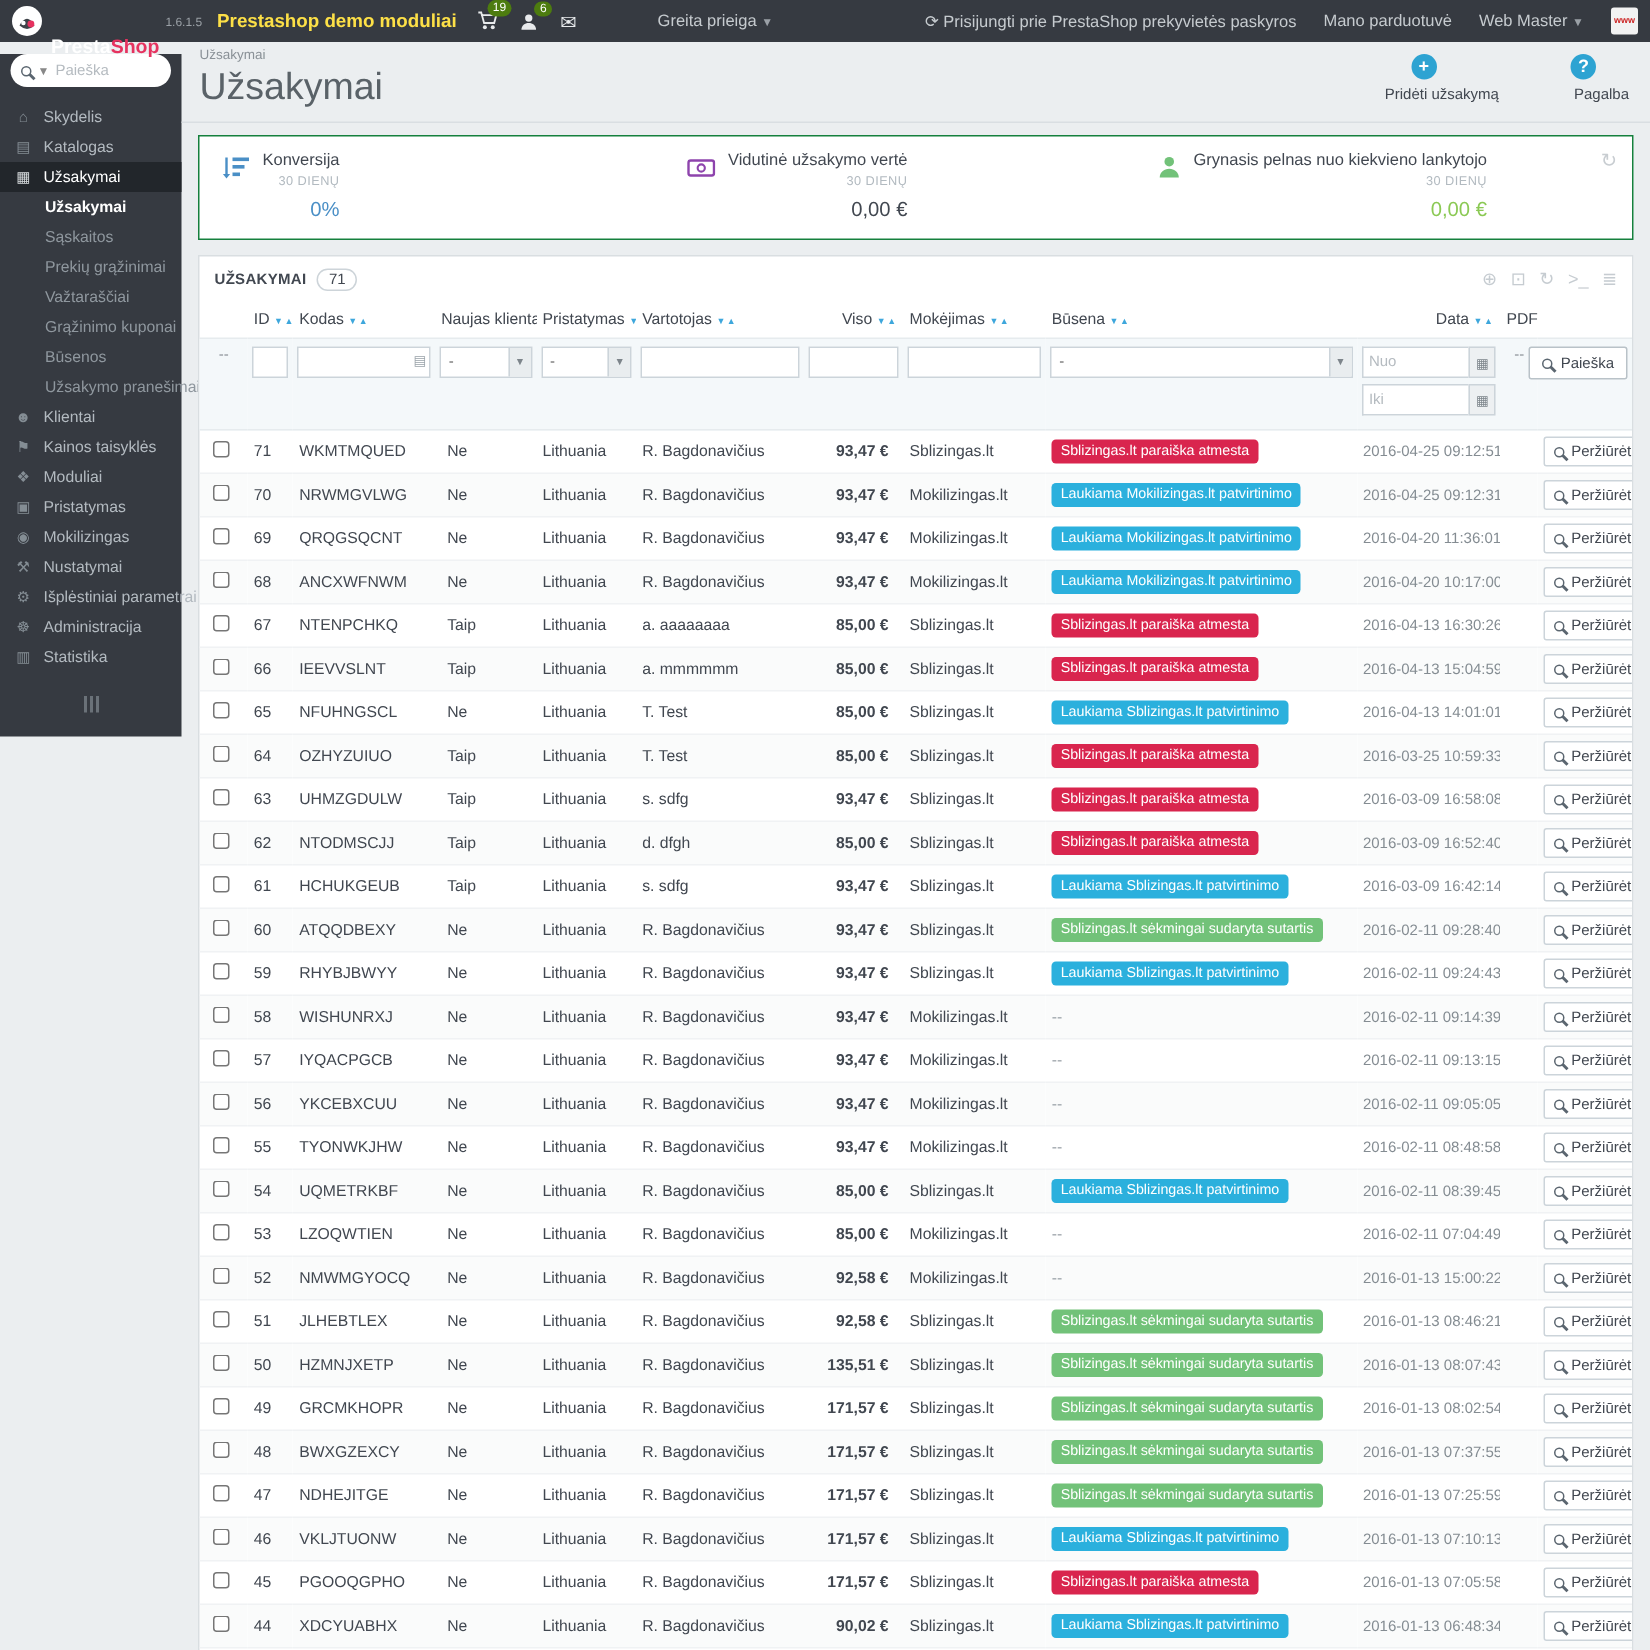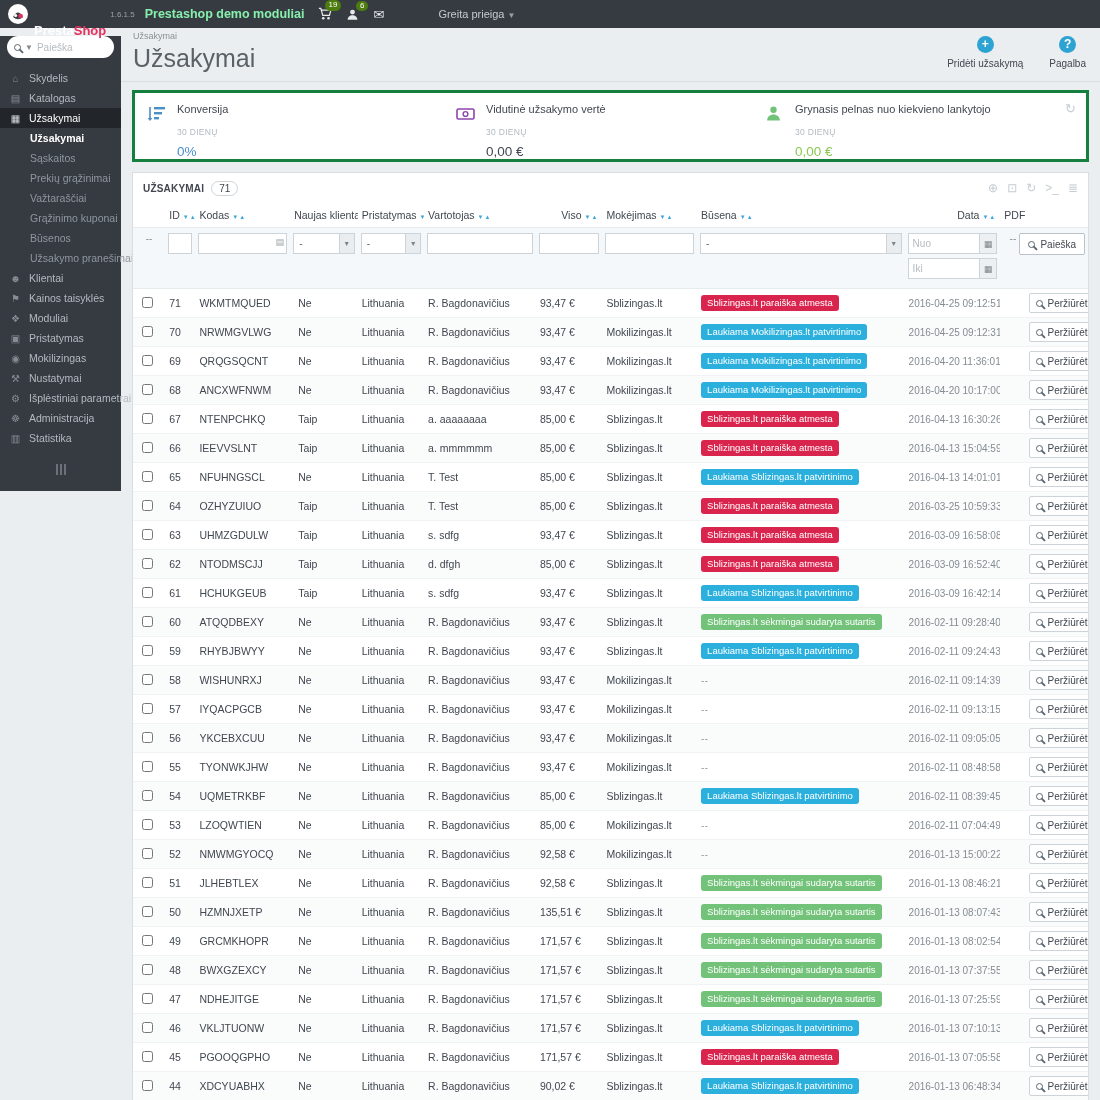--- a/index.html
+++ b/index.html
@@ -5,21 +5,21 @@
   * { margin:0; padding:0; box-sizing:border-box; }
   html,body { width:1100px; height:1100px; overflow:hidden; background:#ebeef0;
     font-family:"Liberation Sans", sans-serif; }
   
   .topbar { height:28px; background:#363a41; display:flex; align-items:center;
     padding:0 8px; color:#cfd3d7; font-size:11px; position:relative; z-index:5; }
   .logo { width:20px; height:20px; margin-right:6px; flex:0 0 auto; }
   .brand { font-size:13px; font-weight:bold; color:#fff;margin-top:32px; }
   .brand .shop { color:#e6325f; }
   .brand-ver { font-size:8px; color:#9aa0a6; margin:0 10px 0 4px; }
-  .shop-title { color:#86efac; font-weight:bold; font-size:12.5px; margin-right:14px; white-space:nowrap; }
+  .shop-title { color:#fde047; font-weight:bold; font-size:12.5px; margin-right:14px; white-space:nowrap; }
   .tb-ico { position:relative; margin-right:14px; color:#e8eaec; display:inline-flex; }
   .tb-badge { position:absolute; top:-7px; right:-9px; background:#4d7c0f; color:#fff;
     font-size:8px; border-radius:7px; padding:1px 4px; line-height:1.1; }
   .quick { margin-left:40px; color:#c6cbcf; }
   .tb-right { margin-left:auto; display:flex; align-items:center; gap:18px; white-space:nowrap; }
   .tb-right .lnk { color:#c6cbcf; }
   .caret { font-size:8px; color:#9aa0a6; }
   .avatar { width:18px; height:18px; background:#f2f2f2; border-radius:2px; color:#cc2222;
     font-size:6px; font-weight:bold; display:flex; align-items:center; justify-content:center; overflow:hidden; }
   
@@ -45,30 +45,30 @@
   .submenu-item.active { color:#fff; font-weight:bold; }
   .collapse-handle { margin:16px auto 0; display:flex; gap:2px; justify-content:center; width:20px; cursor:pointer; }
   .collapse-handle i { width:2px; height:11px; background:#6a7178; }
   
   .main { flex:1; min-width:0; }
   .header-strip { position:relative; padding:3px 12px 8px; border-bottom:1px solid #d9dee2; }
   .breadcrumb { font-size:9px; color:#8a9197; }
   .page-title { font-size:25px; color:#5a6268; margin-top:3px; }
   .header-actions { position:absolute; right:14px; top:8px; display:flex; gap:26px; }
   .h-action { display:flex; flex-direction:column; align-items:center; gap:5px; cursor:pointer; }
-  .h-action .lbl { font-size:10px; color:#414750; white-space:nowrap; }
+  .h-action .lbl { font-size:10px; color:#414750; white-space:nowrap;margin-left:24px; }
   .circle-ico { width:17px; height:17px; border-radius:50%; background:#2da3d2; color:#fff;
     font-size:12px; font-weight:bold; line-height:16px; text-align:center; }
   .content { padding:8px 11px 0; }
   
-  .kpi-panel { background:#fff; border:3px solid #15803d; display:flex; padding:10px 12px 0; position:relative; }
+  .kpi-panel { background:#fff; border:1px solid #15803d; display:flex; padding:10px 12px 12px; position:relative;text-align:right; }
   .kpi { flex:1; display:flex; gap:8px; }
   .kpi-ico { width:22px; padding-top:2px; flex:0 0 auto; }
   .kpi-label { font-size:11px; color:#414750; }
-  .kpi-sub { font-size:8.5px; color:#b2bac0; letter-spacing:.3px; margin-top:12px; }
+  .kpi-sub { font-size:8.5px; color:#b2bac0; letter-spacing:.3px; margin-top:2px; }
   .kpi-value { font-size:13.5px; margin-top:7px; }
   .kpi-refresh { position:absolute; right:10px; top:8px; color:#c8cdd1; font-size:13px; cursor:pointer; }
   
   .table-panel { background:#fff; border:1px solid #d9dee1; margin-top:10px; }
   .panel-head { height:30px; display:flex; align-items:center; padding:0 10px; }
   .panel-title { font-size:10px; font-weight:bold; color:#414750; letter-spacing:.2px; }
   .count-badge { margin-left:7px; border:1px solid #cdd4d9; border-radius:9px;
     padding:1px 7px; font-size:10px; color:#414750; background:#fff; }
   .panel-icons { margin-left:auto; display:flex; gap:9px; color:#c6ccd1; font-size:12px; }
   .panel-icons span { cursor:pointer; }
@@ -93,21 +93,21 @@
   .dgroup input { border-right:none !important; }
   .cal-btn { width:18px; height:21px; border:1px solid #ccd4da; background:#edf0f2;
     color:#7d858b; font-size:9px; display:flex; align-items:center; justify-content:center;
     flex:0 0 auto; cursor:pointer; }
   .search-btn { height:22px; border:1px solid #b9c2c8; background:#fff; border-radius:2px;
     font-size:10px; color:#414750; display:inline-flex; align-items:center; gap:5px;
     padding:0 8px; cursor:pointer; font-family:"Liberation Sans", sans-serif; float:right; }
   tbody td { font-size:10.5px; color:#414750; padding:4px 4px; height:22px;
     border-bottom:1px solid #f0f2f4; white-space:nowrap; overflow:hidden; }
   tbody tr.even { background:#fafbfb; }
-  td.t-total { text-align:left; padding-right:10px; }
+  td.t-total { text-align:right; padding-right:10px;font-weight:bold; }
   td.t-date { text-align:right; color:#848c92; font-size:10px; }
   td.t-act { text-align:right; padding-right:5px; }
   .badge { display:inline-block; border-radius:3px; color:#fff; padding:3px 6px;
     font-size:9.5px; line-height:1; white-space:nowrap; }
   .nostatus { color:#9aa1a7; }
   .view-btn { display:inline-flex; align-items:center; gap:4px; height:20px;
     border:1px solid #ccd4da; background:#fff; border-radius:2px; font-size:10px;
     color:#414750; padding:0 6px; cursor:pointer; font-family:"Liberation Sans", sans-serif; }
   tbody input[type=checkbox] { width:11px; height:11px; margin-left:5px; }
 </style>
@@ -134,20 +134,26 @@
   </span>
   <span class="tb-ico">
     <svg width="13" height="13" viewBox="0 0 16 16">
         <circle cx="8" cy="5" r="3" fill="currentColor"></circle>
         <path d="M2 14.5c0-3.3 2.7-5.5 6-5.5s6 2.2 6 5.5z" fill="currentColor"></path>
       </svg>
     <span class="tb-badge">6</span>
   </span>
   <span class="tb-ico" style="font-size:13px;">✉</span>
   <span class="quick"><span>Greita prieiga</span> <span class="caret">▼</span></span>
+  <div class="tb-right">
+    <span class="lnk"><span>⟳</span> <span>Prisijungti prie PrestaShop prekyvietės paskyros</span></span>
+    <span class="lnk">Mano parduotuvė</span>
+    <span class="lnk"><span>Web Master</span> <span class="caret">▼</span></span>
+    <span class="avatar">www</span>
+  </div>
 </div>
 
 <div class="app">
 
   <div class="sidebar">
     <div class="sidebar-inner">
       <div class="search-pill">
         <span class="mag"></span>
         <span class="caret" style="color:#888;">▼</span>
         <input type="text" placeholder="Paieška" style="">

